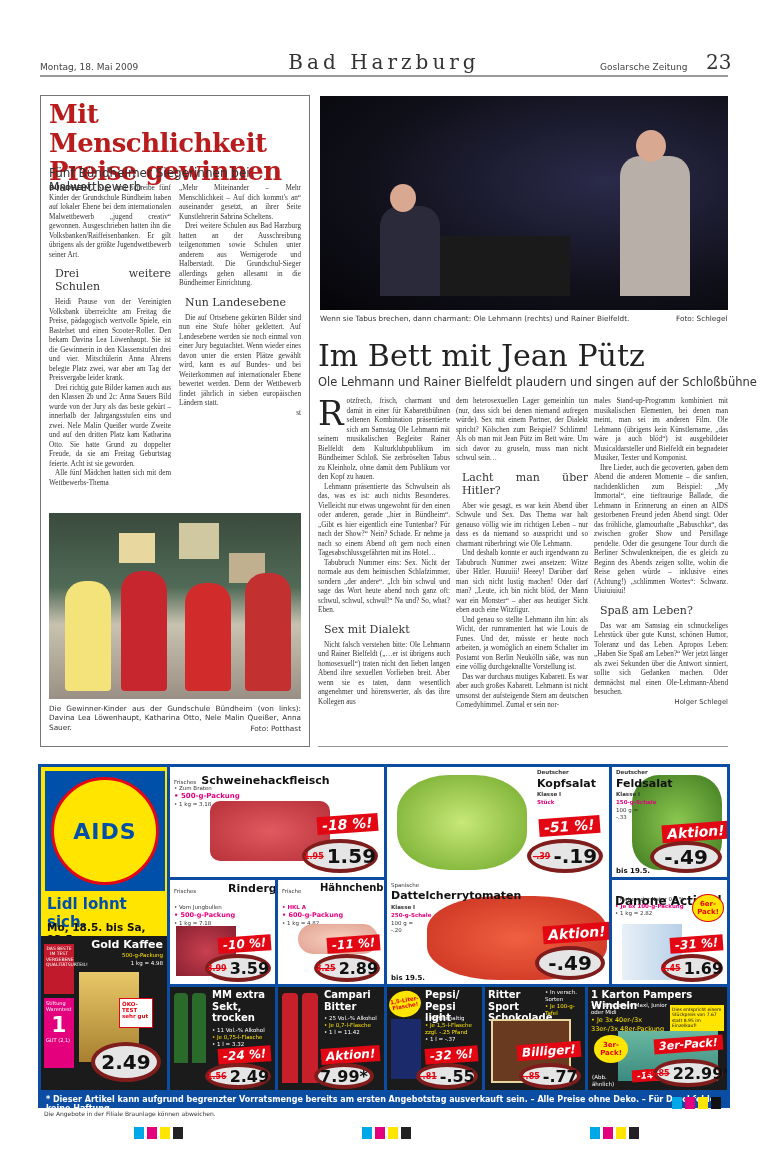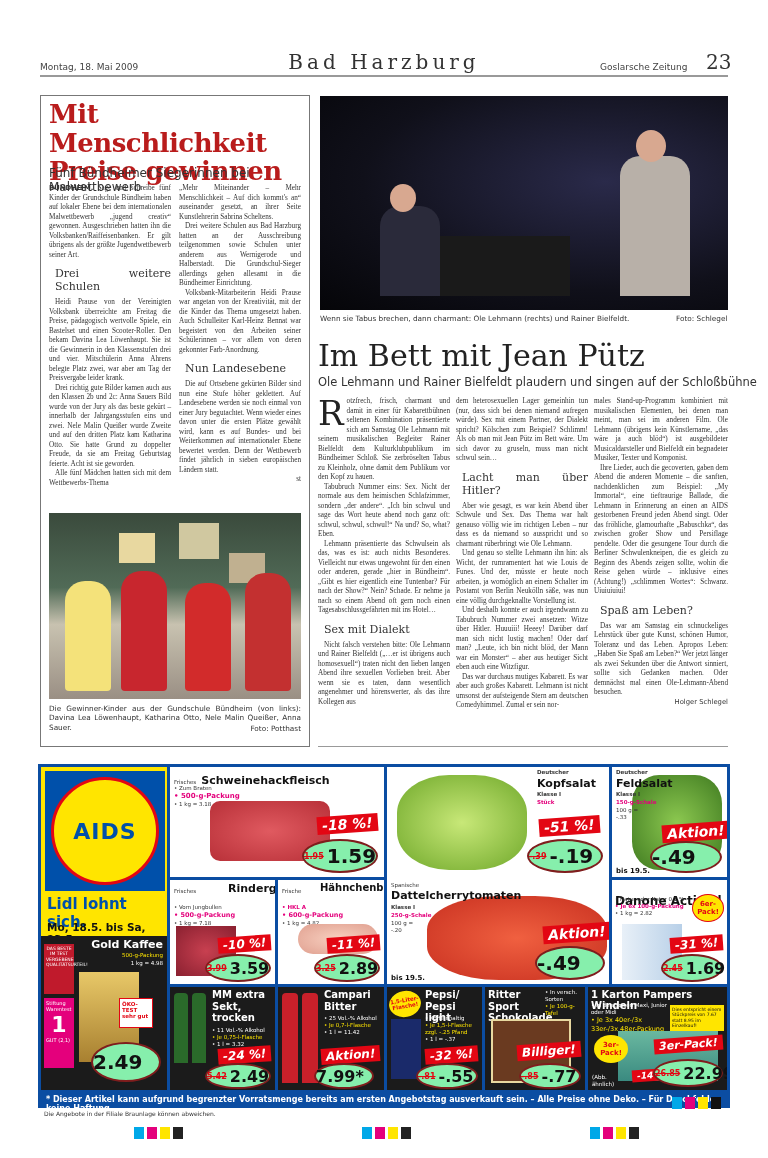--- a/index.html
+++ b/index.html
@@ -26,21 +26,21 @@
 .ad{left:38px;top:764px;width:692px;height:344px;background:#0b4da2}
 .cell{position:absolute;background:#fff;overflow:hidden}
 .dark{background:#1b1b1b;color:#fff}
 .lidl-logo{position:absolute;left:4px;top:4px;width:120px;height:120px;background:#0050aa;display:flex;align-items:center;justify-content:center}
 .lidl-circle{width:108px;height:108px;border-radius:50%;background:#ffe500;border:3px solid #e30613;display:flex;align-items:center;justify-content:center;font:bold 22px "DejaVu Sans",sans-serif;color:#0050aa;letter-spacing:1px}
 .yellow{background:#ffe500}
 .ptitle{font:bold 11px "DejaVu Sans",sans-serif;color:#111}
 .small{font:5.5px/1.3 "DejaVu Sans",sans-serif;color:#333}
 .mag{color:#e4007c;font-weight:bold}
 .badge{position:absolute;background:#e30613;color:#fff;font:bold italic 14px "DejaVu Sans",sans-serif;padding:1px 5px;transform:rotate(-4deg)}
-.price{position:absolute;background:#86efac;border:2px solid #7f1d1d;border-radius:50%;display:flex;align-items:center;justify-content:flex-start;font:bold 20px "DejaVu Sans",sans-serif;color:#111}
+.price{position:absolute;background:#e5e5e5;border:4px solid #7f1d1d;border-radius:50%;display:flex;align-items:center;justify-content:center;font:bold 20px "DejaVu Sans",sans-serif;color:#111}
 .old{font:bold 8px "DejaVu Sans",sans-serif;color:#e30613;text-decoration:line-through;margin-right:3px}
 .footbar{position:absolute;left:0;top:328px;width:692px;height:16px;color:#fff;font:bold 8px "DejaVu Sans",sans-serif;padding:3px 8px}
 .bis{position:absolute;font:bold 7px "DejaVu Sans",sans-serif;color:#111}
 .cmyk span{display:inline-block;width:10px;height:12px;margin-right:3px}
 </style>
 </head>
 <body>
 
 <div class="abs hdr-date">Montag, 18. Mai 2009</div>
 <div class="abs hdr-title">Bad Harzburg</div>
@@ -54,21 +54,20 @@
   <div class="col" style="left:8px;top:88px;width:122px">
     <p style="text-indent:0"><b style="font-family:'DejaVu Sans',sans-serif;font-size:6.8px">BÜNDHEIM.</b> <span>Sage und schreibe fünf Kinder der Grundschule Bündheim haben auf lokaler Ebene bei dem internationalen Malwettbewerb „jugend creativ“ gewonnen. Ausgeschrieben hatten ihn die Volksbanken/Raiffeisenbanken. Er gilt übrigens als der größte Jugendwettbewerb seiner Art.</span></p>
     <h3>Drei weitere Schulen</h3>
     <p>Heidi Prause von der Vereinigten Volksbank überreichte am Freitag die Preise, pädagogisch wertvolle Spiele, ein Bastelset und einen Scooter-Roller. Den bekam Davina Lea Löwenhaupt. Sie ist die Gewinnerin in den Klassenstufen drei und vier. Mitschülerin Anna Ahrens belegte Platz zwei, war aber am Tag der Preisvergabe leider krank.</p>
     <p>Drei richtig gute Bilder kamen auch aus den Klassen 2b und 2c: Anna Sauers Bild wurde von der Jury als das beste gekürt – innerhalb der Jahrgangsstufen eins und zwei. Nele Malin Queißer wurde Zweite und auf den dritten Platz kam Katharina Otto. Sie hatte Grund zu doppelter Freude, da sie am Freitag Geburtstag feierte. Acht ist sie geworden.</p>
     <p>Alle fünf Mädchen hatten sich mit dem Wettbewerbs-Thema</p>
   </div>
   <div class="col" style="left:138px;top:88px;width:122px">
     <p style="text-indent:0">„Mehr Miteinander – Mehr Menschlichkeit – Auf dich kommt's an“ auseinander gesetzt, an ihrer Seite Kunstlehrerin Sabrina Scheltens.</p>
     <p>Drei weitere Schulen aus Bad Harzburg hatten an der Ausschreibung teilgenommen sowie Schulen unter anderem aus Wernigerode und Halberstadt. Die Grundschul-Sieger allerdings gehen allesamt in die Bündheimer Einrichtung.</p>
-    <p>Volksbank-Mitarbeiterin Heidi Prause war angetan von der Kreativität, mit der die Kinder das Thema umgesetzt haben. Auch Schulleiter Karl-Heinz Bennat war begeistert von den Arbeiten seiner Schülerinnen – vor allem von deren gekonnter Farb-Anordnung.</p>
     <h3>Nun Landesebene</h3>
     <p>Die auf Ortsebene gekürten Bilder sind nun eine Stufe höher geklettert. Auf Landesebene werden sie noch einmal von einer Jury begutachtet. Wenn wieder eines davon unter die ersten Plätze gewählt wird, kann es auf Bundes- und bei Weiterkommen auf internationaler Ebene bewertet werden. Denn der Wettbewerb findet jährlich in sieben europäischen Ländern statt.</p>
     <p style="text-align:right">st</p>
   </div>
   <div class="photo1">
     <div style="position:absolute;left:70px;top:20px;width:36px;height:30px;background:#e8d8a0"></div>
     <div style="position:absolute;left:130px;top:10px;width:40px;height:36px;background:#d0c8a0"></div>
     <div style="position:absolute;left:180px;top:40px;width:36px;height:30px;background:#c0b090"></div>
     <div class="kid" style="left:16px;height:110px;background:#f4e27a"></div>
     <div class="kid" style="left:72px;height:120px;background:#c8262e"></div>
@@ -86,31 +85,31 @@
   <div style="position:absolute;left:300px;top:60px;width:70px;height:140px;background:#b8b0a8;border-radius:20px 20px 0 0"></div>
   <div style="position:absolute;left:316px;top:34px;width:30px;height:32px;background:#d8a890;border-radius:50%"></div>
 </div>
 <div class="abs cap" style="left:320px;top:314px">Wenn sie Tabus brechen, dann charmant: Ole Lehmann (rechts) und Rainer Bielfeldt.</div>
 <div class="abs cap" style="left:676px;top:314px">Foto: Schlegel</div>
 <div class="abs h1b">Im Bett mit Jean Pütz</div>
 <div class="abs sub2">Ole Lehmann und Rainer Bielfeldt plaudern und singen auf der Schloßbühne</div>
 
 <div class="col" style="left:318px;top:397px;width:132px">
   <p style="text-indent:0"><span style="float:left;font:34px/0.85 'DejaVu Serif',serif;margin:2px 3px 0 0;color:#222">R</span><span>otzfrech, frisch, charmant und damit in einer für Kabarettbühnen seltenen Kombination präsentierte sich am Samstag Ole Lehmann mit seinem musikalischen Begleiter Rainer Bielfeldt dem Kulturklubpublikum im Bündheimer Schloß. Sie zerbröselten Tabus zu Kleinholz, ohne damit dem Publikum vor den Kopf zu hauen.</span></p>
+  <p>Lehmann präsentierte das Schwulsein als das, was es ist: auch nichts Besonderes. Vielleicht nur etwas ungewohnt für den einen oder anderen, gerade „hier in Bündheim“. „Gibt es hier eigentlich eine Tuntenbar? Für nach der Show?“ Nein? Schade. Er nehme ja nach so einem Abend oft gern noch einen Tagesabschlussgefährten mit ins Hotel…</p>
   <p>Tabubruch Nummer eins: Sex. Nicht der normale aus dem heimischen Schlafzimmer, sondern „der andere“. „Ich bin schwul und sage das Wort heute abend noch ganz oft: schwul, schwul, schwul!“ Na und? So, what? Eben.</p>
-  <p>Lehmann präsentierte das Schwulsein als das, was es ist: auch nichts Besonderes. Vielleicht nur etwas ungewohnt für den einen oder anderen, gerade „hier in Bündheim“. „Gibt es hier eigentlich eine Tuntenbar? Für nach der Show?“ Nein? Schade. Er nehme ja nach so einem Abend oft gern noch einen Tagesabschlussgefährten mit ins Hotel…</p>
   <h3>Sex mit Dialekt</h3>
   <p>Nicht falsch verstehen bitte: Ole Lehmann und Rainer Bielfeldt („…er ist übrigens auch homosexuell“) traten nicht den lieben langen Abend ihre sexuellen Vorlieben breit. Aber wenn sie es taten, dann wesentlich angenehmer und hörenswerter, als das ihre Kollegen aus</p>
 </div>
 <div class="col" style="left:456px;top:397px;width:132px">
   <p style="text-indent:0">dem heterosexuellen Lager gemeinhin tun (nur, dass sich bei denen niemand aufregen würde). Sex mit einem Partner, der Dialekt spricht? Kölschen zum Beispiel? Schlimm! Als ob man mit Jean Pütz im Bett wäre. Um sich davor zu gruseln, muss man nicht schwul sein…</p>
   <h3>Lacht man über Hitler?</h3>
   <p>Aber wie gesagt, es war kein Abend über Schwule und Sex. Das Thema war halt genauso völlig wie im richtigen Leben – nur dass es da niemand so ausspricht und so charmant rüberbringt wie Ole Lehmann.</p>
+  <p>Und deshalb konnte er auch irgendwann zu Tabubruch Nummer zwei ansetzen: Witze über Hitler. Huuuiii! Heeey! Darüber darf man sich nicht lustig machen! Oder darf man? „Leute, ich bin nicht blöd, der Mann war ein Monster“ – aber aus heutiger Sicht eben auch eine Witzfigur.</p>
   <p>Und genau so stellte Lehmann ihn hin: als Wicht, der rumramentert hat wie Louis de Funes. Und der, müsste er heute noch arbeiten, ja womöglich an einem Schalter im Postamt von Berlin Neukölln säße, was nun eine völlig durchgeknallte Vorstellung ist.</p>
-  <p>Und deshalb konnte er auch irgendwann zu Tabubruch Nummer zwei ansetzen: Witze über Hitler. Huuuiii! Heeey! Darüber darf man sich nicht lustig machen! Oder darf man? „Leute, ich bin nicht blöd, der Mann war ein Monster“ – aber aus heutiger Sicht eben auch eine Witzfigur.</p>
   <p>Das war durchaus mutiges Kabarett. Es war aber auch großes Kabarett. Lehmann ist nicht umsonst der aufsteigende Stern am deutschen Comedyhimmel. Zumal er sein nor-</p>
 </div>
 <div class="col" style="left:594px;top:397px;width:134px">
   <p style="text-indent:0">males Stand-up-Programm kombiniert mit musikalischen Elementen, bei denen man meint, man sei im anderen Film. Ole Lehmann (übrigens kein Künstlername, „das wäre ja auch blöd“) ist ausgebildeter Musicaldarsteller und Bielfeldt ein begnadeter Musiker, Texter und Komponist.</p>
   <p>Ihre Lieder, auch die gecoverten, gaben dem Abend die anderen Momente – die sanften, nachdenklichen zum Beispiel: „My Immortal“, eine tieftraurige Ballade, die Lehmann in Erinnerung an einen an AIDS gestorbenen Freund jeden Abend singt. Oder das fröhliche, glamourhafte „Babuschka“, das zwischen großer Show und Persiflage pendelte. Oder die gesungene Tour durch die Berliner Schwulenkneipen, die es gleich zu Beginn des Abends zeigen sollte, wohin die Reise gehen würde – inklusive eines (Achtung!) „schlimmen Wortes“: Schwanz. Uiuiuiuiui!</p>
   <h3>Spaß am Leben?</h3>
   <p>Das war am Samstag ein schnuckeliges Lehrstück über gute Kunst, schönen Humor, Toleranz und das Leben. Apropos Leben: „Haben Sie Spaß am Leben?“ Wer jetzt länger als zwei Sekunden über die Antwort sinniert, sollte sich Gedanken machen. Oder demnächst mal einen Ole-Lehmann-Abend besuchen.</p>
   <p style="text-align:right;font-family:'DejaVu Sans',sans-serif;font-size:6.8px">Holger Schlegel</p>
 </div>
 <div class="abs rule2"></div>
@@ -215,21 +214,21 @@
       </div>
   </div>
 
   <div class="cell dark" style="left:132px;top:223px;width:105px;height:103px">
     <div class="abs" style="left:4px;top:6px;width:14px;height:70px;background:#2a6a2a;border-radius:4px 4px 0 0"></div>
     <div class="abs" style="left:22px;top:6px;width:14px;height:70px;background:#2a6a2a;border-radius:4px 4px 0 0"></div>
     <div class="abs" style="left:42px;top:2px;font:bold 10px/1.15 'DejaVu Sans',sans-serif;width:62px">MM extra Sekt, trocken</div>
     <div class="abs small" style="left:42px;top:40px;color:#fff">• <span>11 Vol.-% Alkohol</span><br><span style="color:#ffe500">• <span>Je 0,75-l-Flasche</span></span><br>• <span>1 l = 3.32</span></div>
     <div class="badge" style="right:4px;top:60px;font-size:12px">-24 %!</div>
     <div class="price" style="right:4px;top:76px;width:66px;height:26px;font-size:16px">
-        <span class="old">5.42</span>
+        <span class="old">1.56</span>
         <span>2.49</span>
       </div>
   </div>
   <div class="cell dark" style="left:240px;top:223px;width:106px;height:103px">
     <div class="abs" style="left:4px;top:6px;width:16px;height:90px;background:#c8202a;border-radius:4px 4px 0 0"></div>
     <div class="abs" style="left:24px;top:6px;width:16px;height:90px;background:#c8202a;border-radius:4px 4px 0 0"></div>
     <div class="abs" style="left:46px;top:2px;font:bold 10px/1.15 'DejaVu Sans',sans-serif;width:60px">Campari Bitter</div>
     <div class="abs small" style="left:46px;top:28px;color:#fff;width:58px">• <span>25 Vol.-% Alkohol</span><br><span style="color:#ffe500">• <span>Je 0,7-l-Flasche</span></span><br>• <span>1 l = 11.42</span></div>
     <div class="badge" style="right:4px;top:60px;font-size:12px">Aktion!</div>
     <div class="price" style="right:10px;top:76px;width:60px;height:26px;font-size:16px">7.99*</div>

